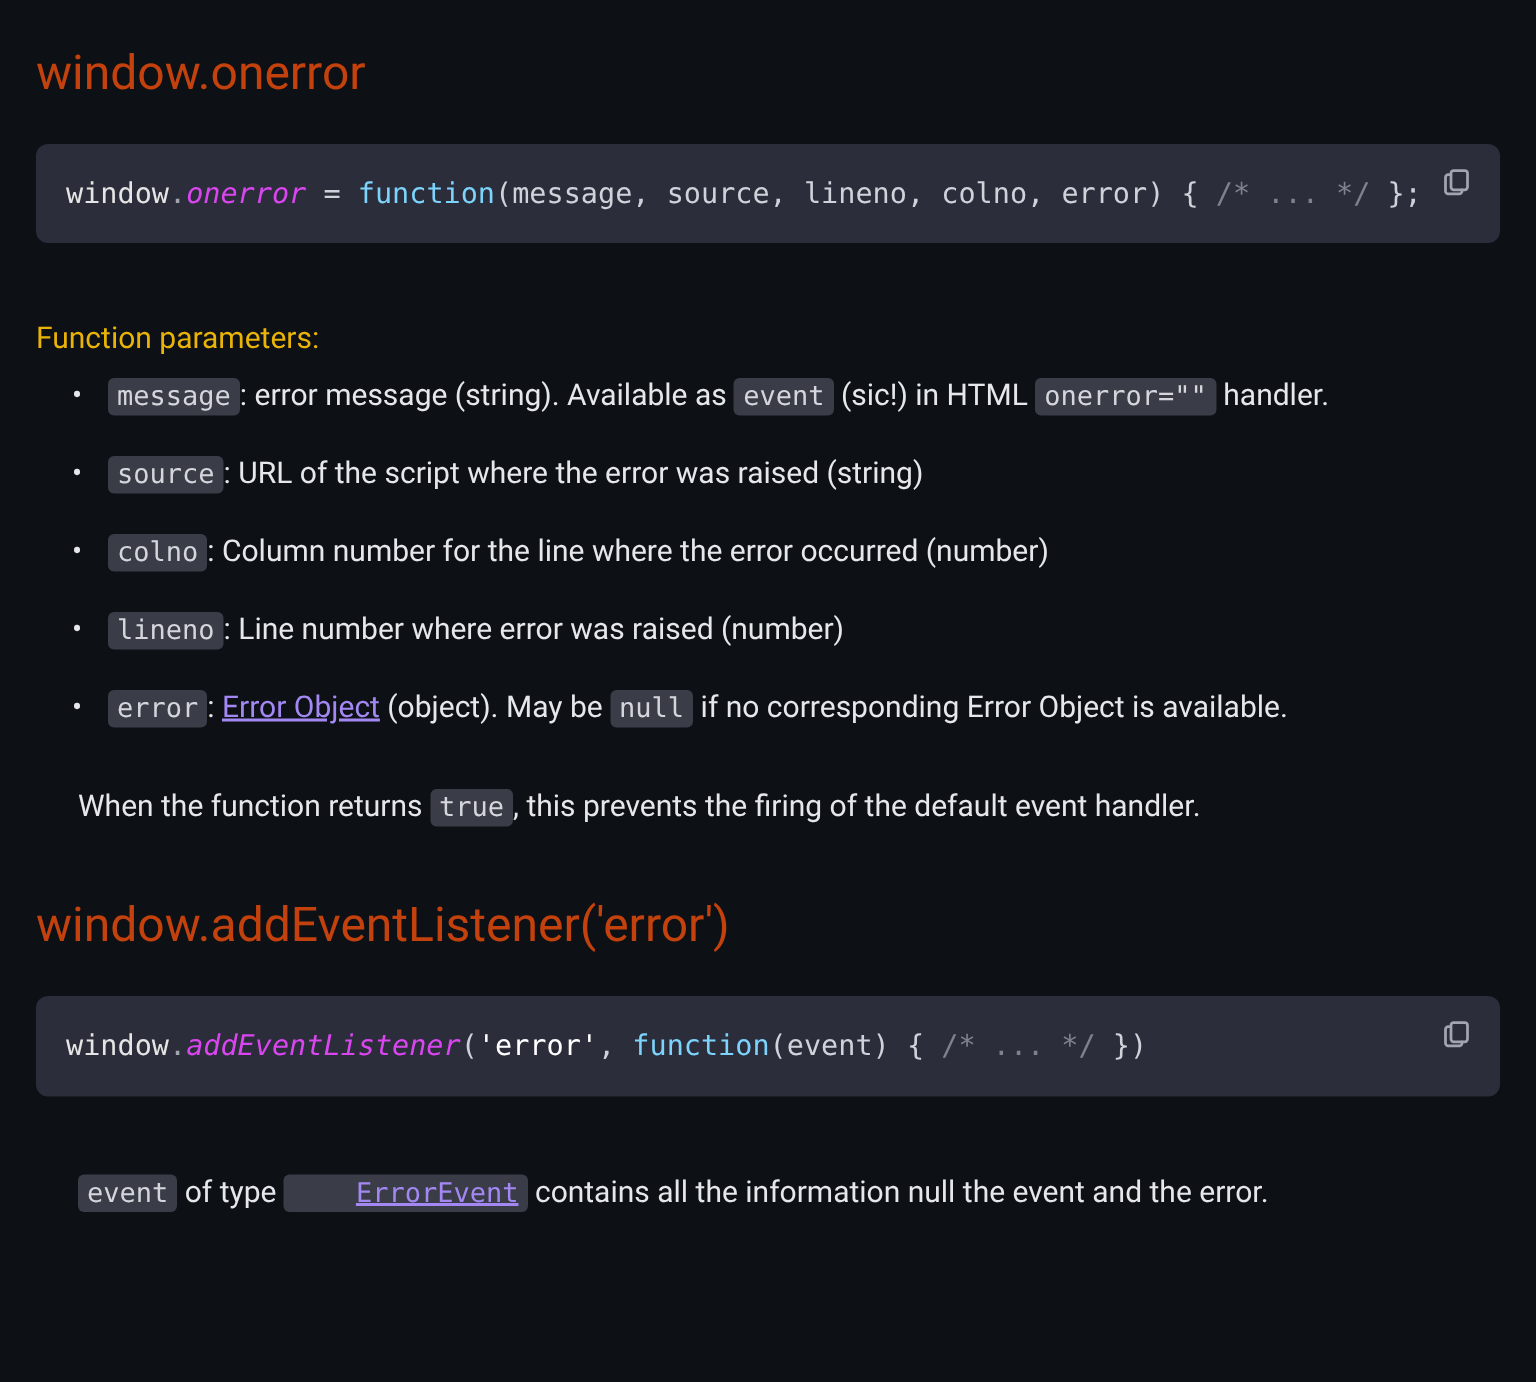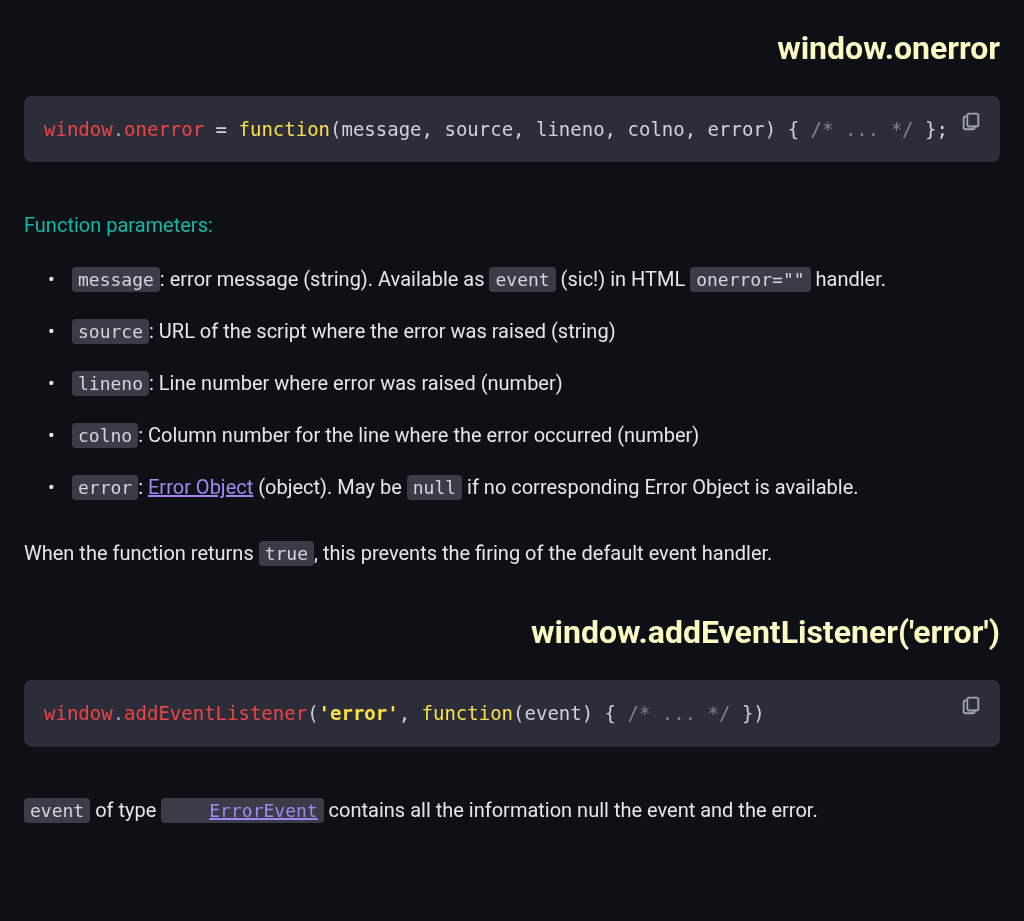--- a/index.html
+++ b/index.html
@@ -10,24 +10,23 @@
     body {
       background: #0d1115;
       color: #e5e7eb;
       font-family: -apple-system, BlinkMacSystemFont, "Segoe UI", Roboto, Helvetica, Arial, sans-serif;
       padding: 24px 24px 40px 24px;
       font-size: 20px;
       line-height: 1.5;
     }
     h2 {
       font-size: 32px;
-      font-weight: 700;
-      color: #fef9c3;
+      font-weight: 400;
+      color: #c2410c;
       margin-bottom: 24px;
-      text-align: right;
     }
     h2.second {
       margin-top: 40px;
     }
     .codeblock {
       background: #2b2d3a;
       border-radius: 8px;
       padding: 18px 20px;
       position: relative;
       font-family: ui-monospace, SFMono-Regular, Menlo, Monaco, Consolas, monospace;
@@ -43,34 +42,34 @@
       width: 24px;
       height: 24px;
       cursor: pointer;
       color: #a1a5b0;
     }
     .codeblock .copy-btn svg {
       width: 22px;
       height: 22px;
       display: block;
     }
-    .tok-obj { color: #ef4444; }
+    .tok-obj { color: #e5e5e5; }
     .tok-punct { color: #cfd2d9; }
     .tok-dot { color: #a1a5b0; }
-    .tok-prop { color: #ef4444; }
+    .tok-prop { color: #d946ef; font-style: italic; }
     .tok-eq { color: #cfd2d9; }
-    .tok-kw { color: #fde047; }
+    .tok-kw { color: #7dd3fc; }
     .tok-paren { color: #cfd2d9; }
     .tok-ident { color: #cfd2d9; }
     .tok-comment { color: #7e828c; }
-    .tok-string { color: #fde047; font-weight: bold; }
+    .tok-string { color: #ffffff; }
 
     p.intro {
-      color: #14b8a6;
-      margin-bottom: 24px;
+      color: #eab308;
+      margin-bottom: 8px;
     }
     ul {
       list-style: none;
       margin-left: 24px;
       margin-bottom: 36px;
     }
     ul li {
       position: relative;
       padding-left: 24px;
       margin-bottom: 22px;
@@ -96,20 +95,21 @@
       color: #a388f3;
     }
     a.link code.inline {
       background: #3a3d47;
       color: #a388f3;
       padding-left: 48px;
     }
     p.trailer {
       color: #e5e7eb;
       margin-bottom: 32px;
+      margin-left: 28px;
     }
   </style>
 </head>
 <body>
 
 <h2>window.onerror</h2>
 
 <div class="codeblock">
   <span class="copy-btn">
     <svg viewBox="0 0 24 24" fill="none" stroke="currentColor" stroke-width="2" stroke-linecap="round" stroke-linejoin="round">
@@ -123,24 +123,24 @@
 <p class="intro">Function parameters:</p>
 
 <ul>
   <li>
     <code class="inline">message</code><span>: error message (string). Available as </span><code class="inline">event</code><span> (sic!) in HTML </span><code class="inline">onerror=""</code><span> handler.</span>
   </li>
   <li>
     <code class="inline">source</code><span>: URL of the script where the error was raised (string)</span>
   </li>
   <li>
-    <code class="inline">lineno</code><span>: Line number where error was raised (number)</span>
+    <code class="inline">colno</code><span>: Column number for the line where the error occurred (number)</span>
   </li>
   <li>
-    <code class="inline">colno</code><span>: Column number for the line where the error occurred (number)</span>
+    <code class="inline">lineno</code><span>: Line number where error was raised (number)</span>
   </li>
   <li>
     <code class="inline">error</code><span>: </span><a href="#" class="link">Error Object</a><span> (object). May be </span><code class="inline">null</code><span> if no corresponding Error Object is available.</span>
   </li>
 </ul>
 
 <p class="trailer">
   <span>When the function returns </span><code class="inline">true</code><span>, this prevents the firing of the default event handler.</span>
 </p>
 

